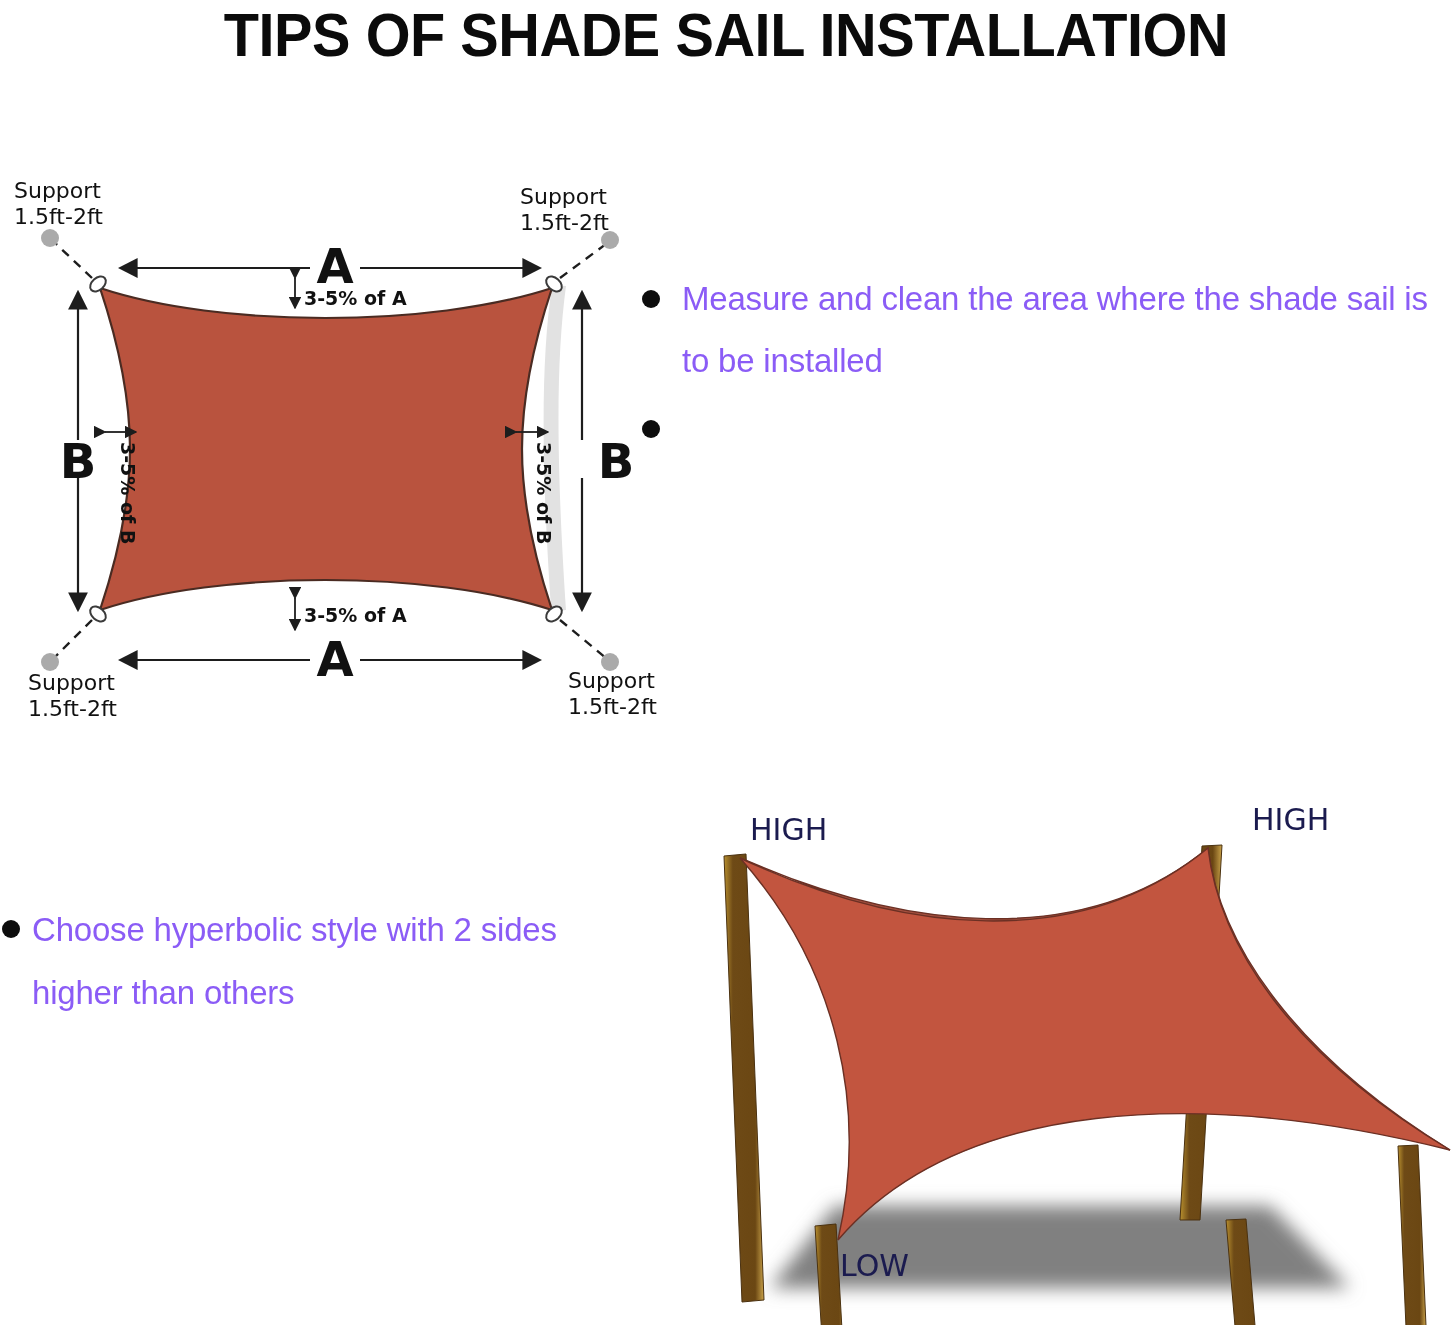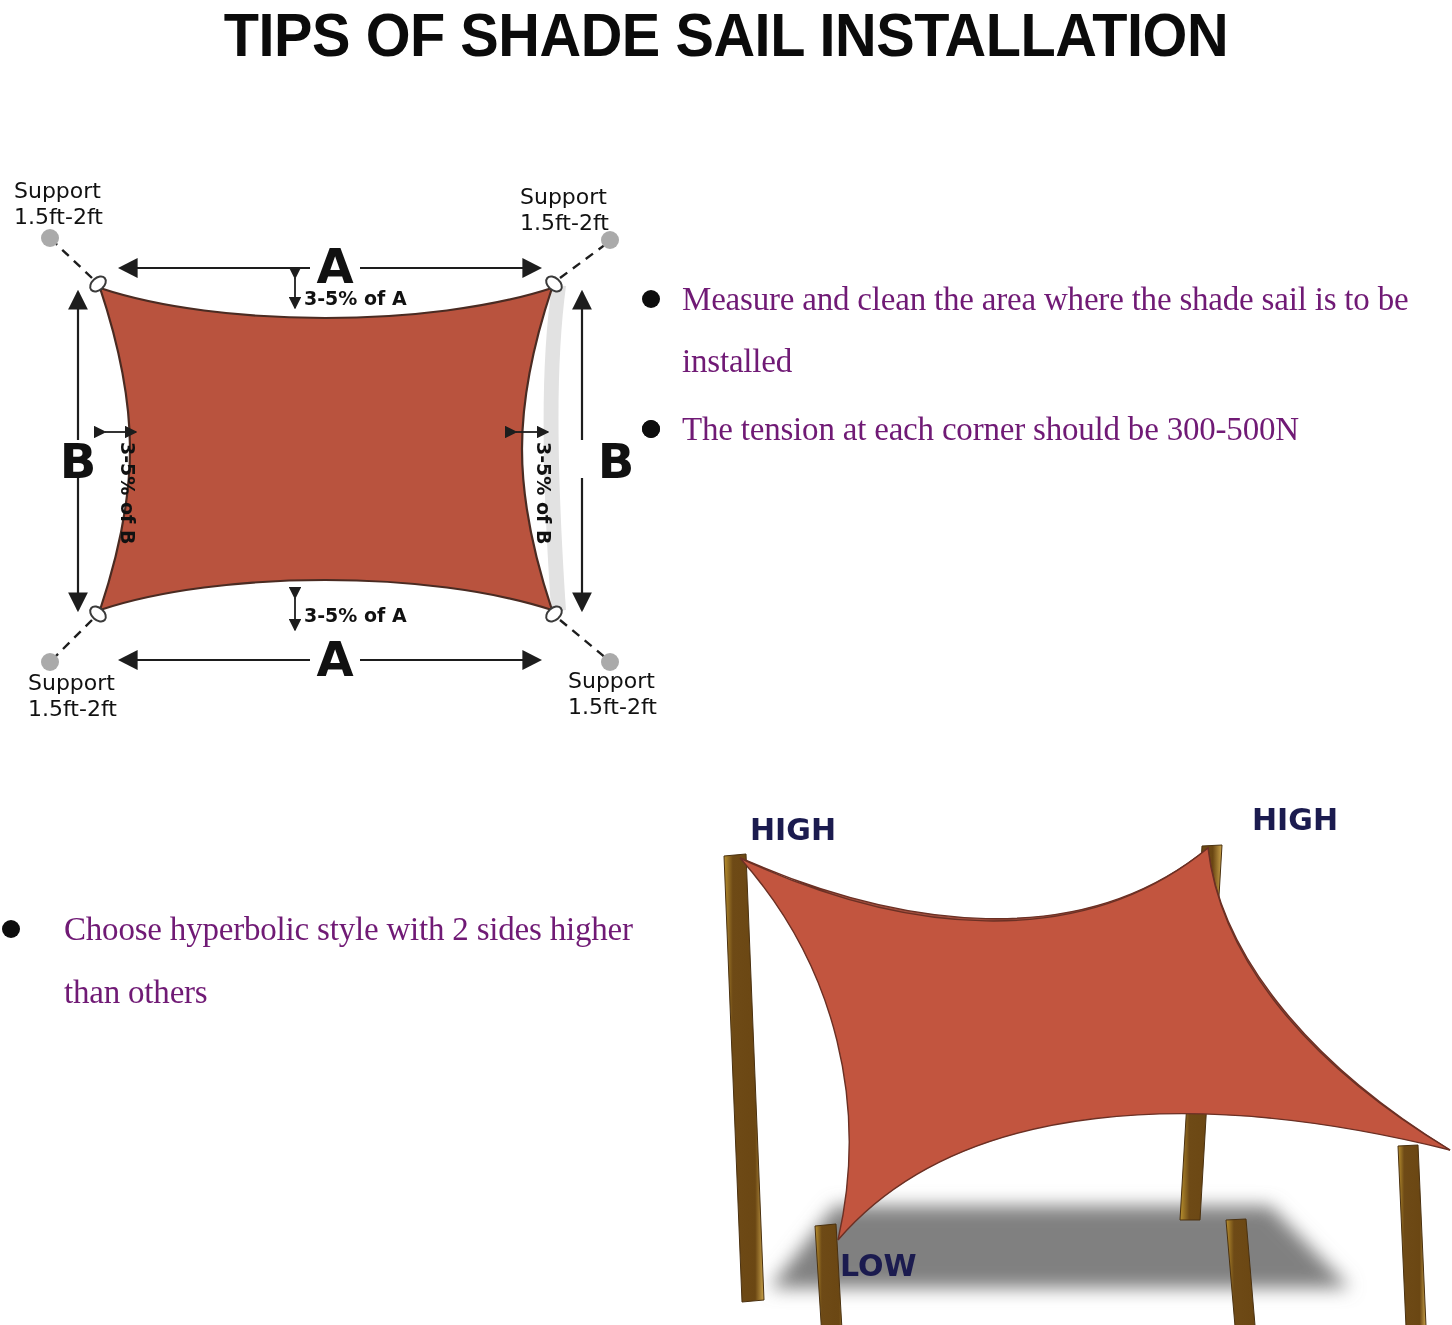--- a/index.html
+++ b/index.html
@@ -60,43 +60,42 @@
     top: 898px;
     width: 640px;
     height: 340px;
   }
   #panel-hyperbolic {
     position: absolute;
     left: 660px;
     top: 788px;
     width: 792px;
     height: 537px;
-    font-weight: bold;
   }
 
   
   .tip-list {
     list-style: none;
     margin: 0;
     padding: 0;
   }
   .tip-item {
     position: relative;
     padding-left: 42px;
     margin-bottom: 6px;
-    font-family: Liberation Serif, serif;
+    font-family: Liberation Sans, sans-serif;
     font-size: 33px;
     line-height: 62px;
-    color: #701a75;
+    color: #8b5cf6;
     letter-spacing: -0.2px;
   }
   .tip-item.bottom-list-item {
     font-size: 33px;
     line-height: 63px;
-    padding-left: 64px;
+    padding-left: 32px;
   }
   .tip-bullet {
     position: absolute;
     left: 2px;
     top: 22px;
     width: 18px;
     height: 18px;
     border-radius: 50%;
     background: #0d0d0d;
   }
@@ -217,24 +216,20 @@
 </div>
 
 <div id="panel-tips-top">
   <ul class="tip-list">
     <li class="tip-item">
       <span class="tip-bullet"></span>
       <span>Measure and clean the area where the shade sail is to be installed</span>
     </li>
     <li class="tip-item">
       <span class="tip-bullet"></span>
-    </li>
-    <li class="tip-item">
-      <span class="tip-bullet"></span>
-      <span>The tension at each corner should be 300-500N</span>
     </li>
   </ul>
 </div>
 
 <div id="panel-tips-bottom">
   <ul class="tip-list">
     <li class="tip-item bottom-list-item">
       <span class="tip-bullet"></span>
       <span>Choose hyperbolic style with 2 sides higher than others</span>
     </li>

